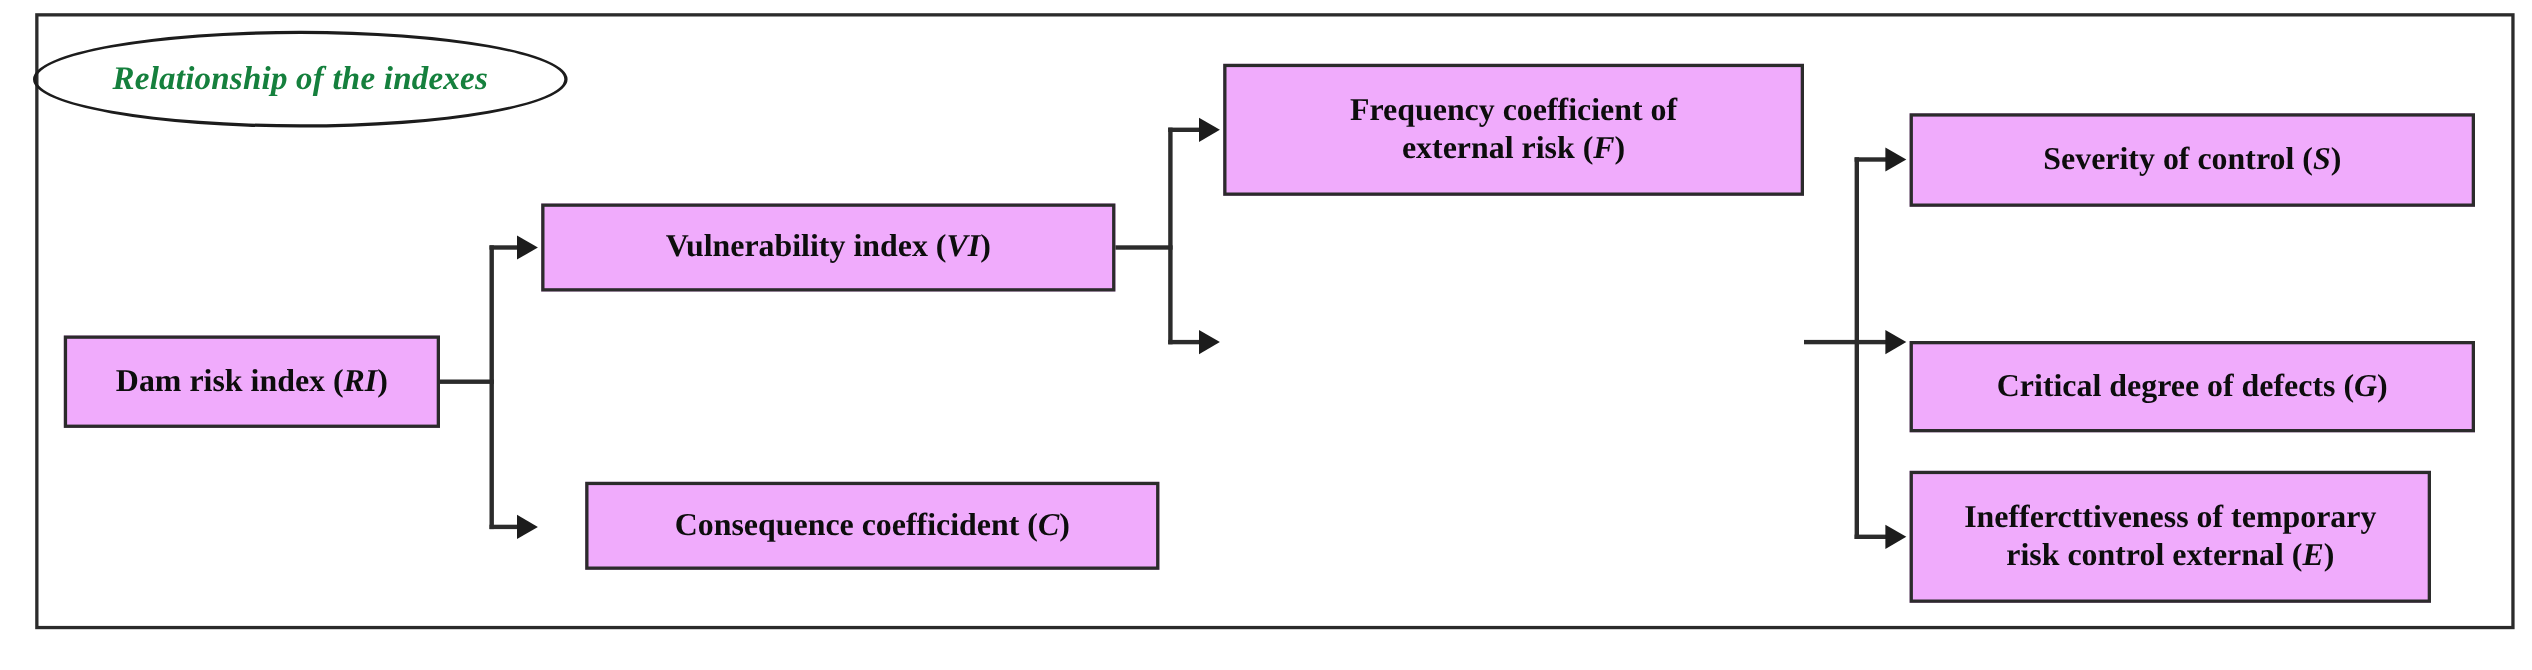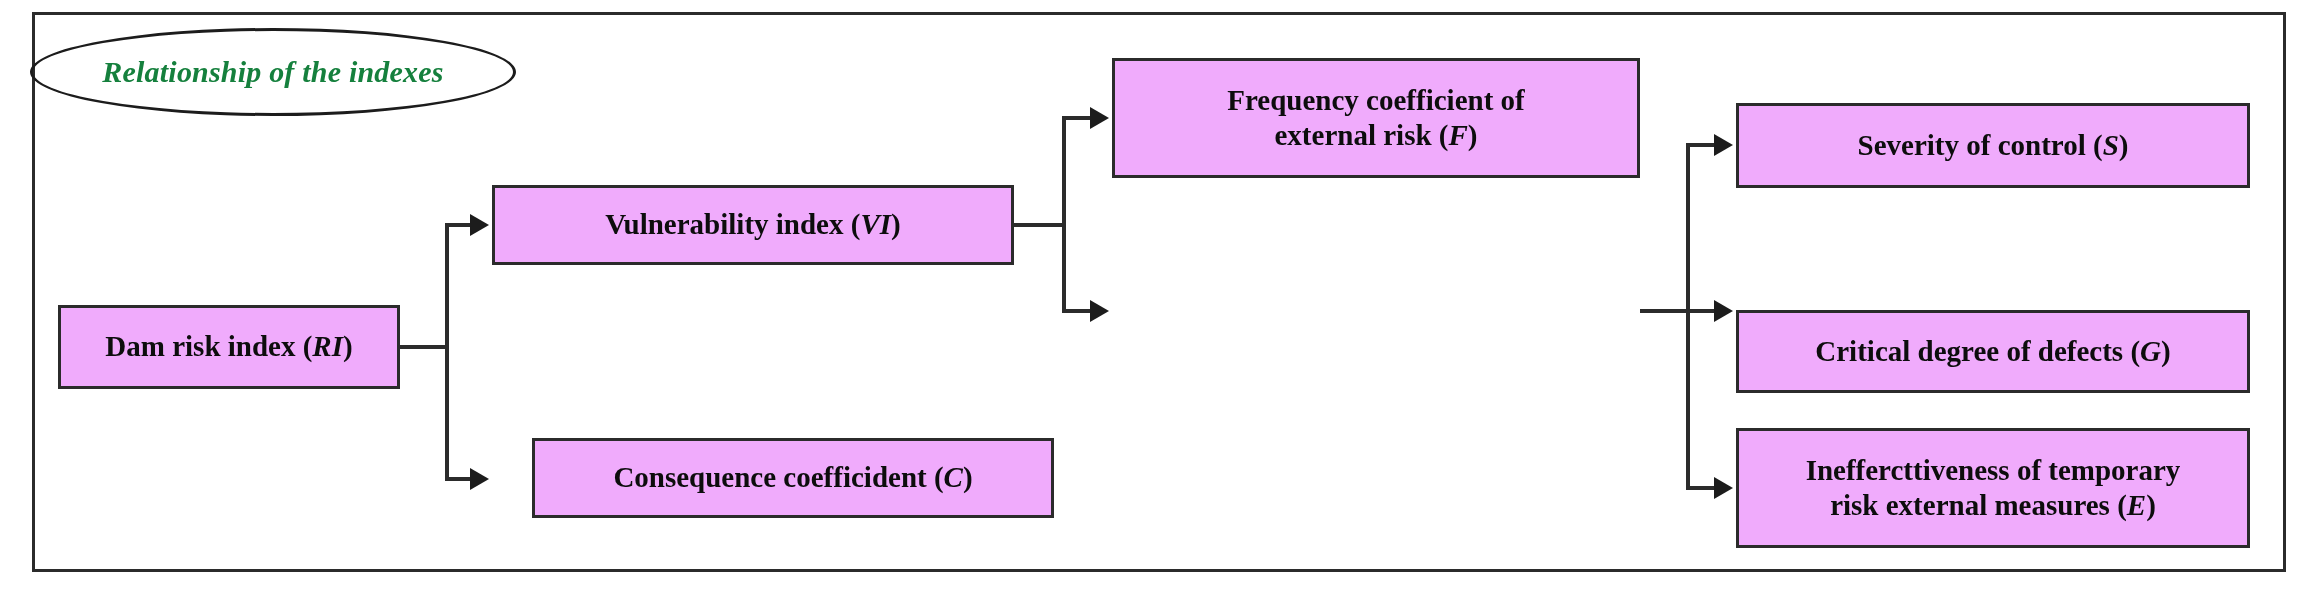--- a/index.html
+++ b/index.html
@@ -118,22 +118,22 @@
 
 
   <div class="node" style="left:1736px; top:103px; width:514px; height:85px;">
     <span class="lbl"><span>Severity of control (</span><i>S</i><span>)</span></span>
   </div>
 
   <div class="node" style="left:1736px; top:270px; width:514px; height:83px;margin-top:40px;">
     <span class="lbl"><span>Critical degree of defects (</span><i>G</i><span>)</span></span>
   </div>
 
-  <div class="node" style="left:1736px; top:428px; width:514px; height:120px;">
-    <span class="lbl"><span>Ineffercttiveness of temporary</span><br><span>risk external measures (</span><i>E</i><span>)</span></span>
+  <div class="node" style="left:1736px; top:428px; width:474px; height:120px;">
+    <span class="lbl"><span>Ineffercttiveness of temporary</span><br><span>risk control external (</span><i>E</i><span>)</span></span>
   </div>
 
   <div class="hline" style="left:400px; top:345px; width:49px;"></div>
   <div class="vline" style="left:445px; top:223px; height:258px;"></div>
 
   <div class="hline" style="left:445px; top:223px; width:28px;"></div>
   <div class="arrow" style="left:470px; top:214px;"></div>
 
   <div class="hline" style="left:445px; top:477px; width:28px;"></div>
   <div class="arrow" style="left:470px; top:468px;"></div>

